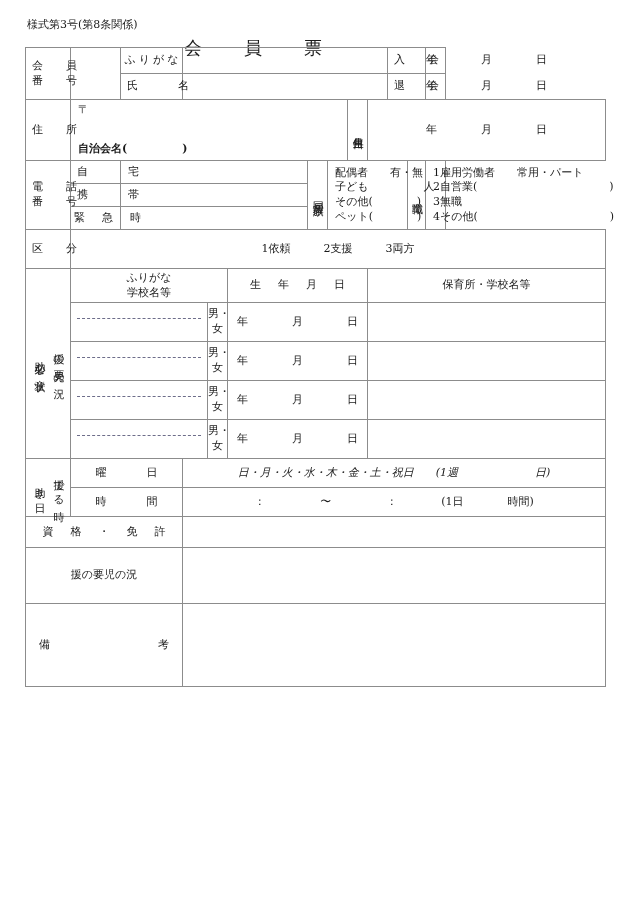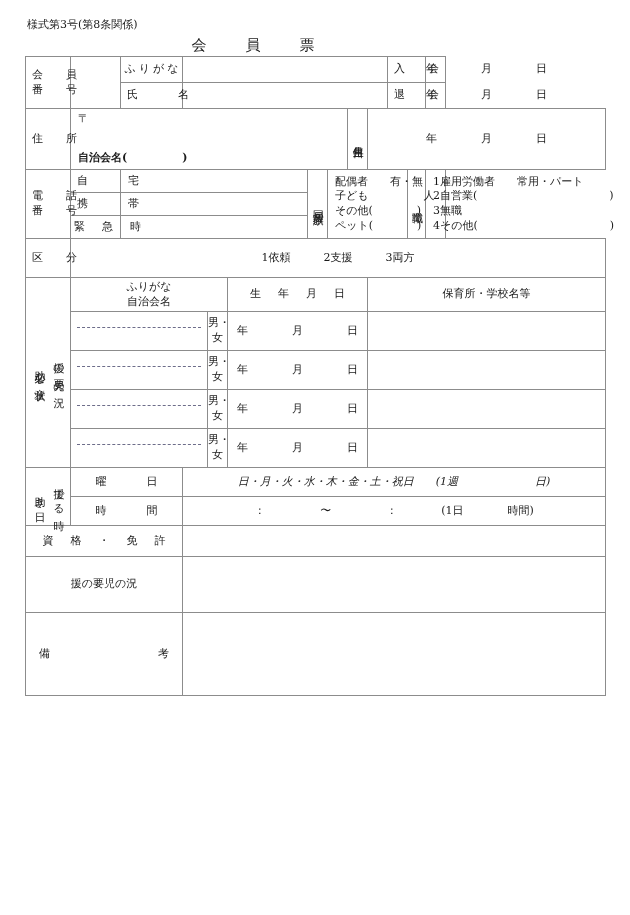--- a/index.html
+++ b/index.html
@@ -29,30 +29,30 @@
     font-size: 11px;
     letter-spacing: 0px;
     white-space: nowrap;
   }
   .doc-title {
     position: absolute;
     left: 0;
     top: 36px;
     width: 506px;
     text-align: center;
-    font-size: 15px;
+    font-size: 18px;
     letter-spacing: 0px;
     white-space: nowrap;
   }
   .doc-title span { letter-spacing: 12px; padding-left: 12px; }
 
   table.frm {
     position: absolute;
     left: 25px;
-    top: 56px;
+    top: 47px;
     width: 580px;
     border-collapse: collapse;
     table-layout: fixed;
     font-size: 11px;
   }
   table.frm td {
     border: 1px solid #8c8c8c;
     padding: 0;
     vertical-align: middle;
     text-align: center;
@@ -273,21 +273,21 @@
 
     <tr>
       <td rowspan="5">
         <div class="vert2">
           <span class="col">援の要児の況</span>
           <span class="col">助必な童状</span>
         </div>
       </td>
       <td colspan="4" style="height:33px" class="cell-tl">
         <div>ふりがな</div>
-        <div>自治会名</div>
+        <div>学校名等</div>
       </td>
       <td colspan="7">
             <span class="lbl sp1">生　年　月　日</span>
           </td>
       <td colspan="5">
             <span class="lbl sp0">保育所・学校名等</span>
           </td>
     </tr>
 
     <tr>

